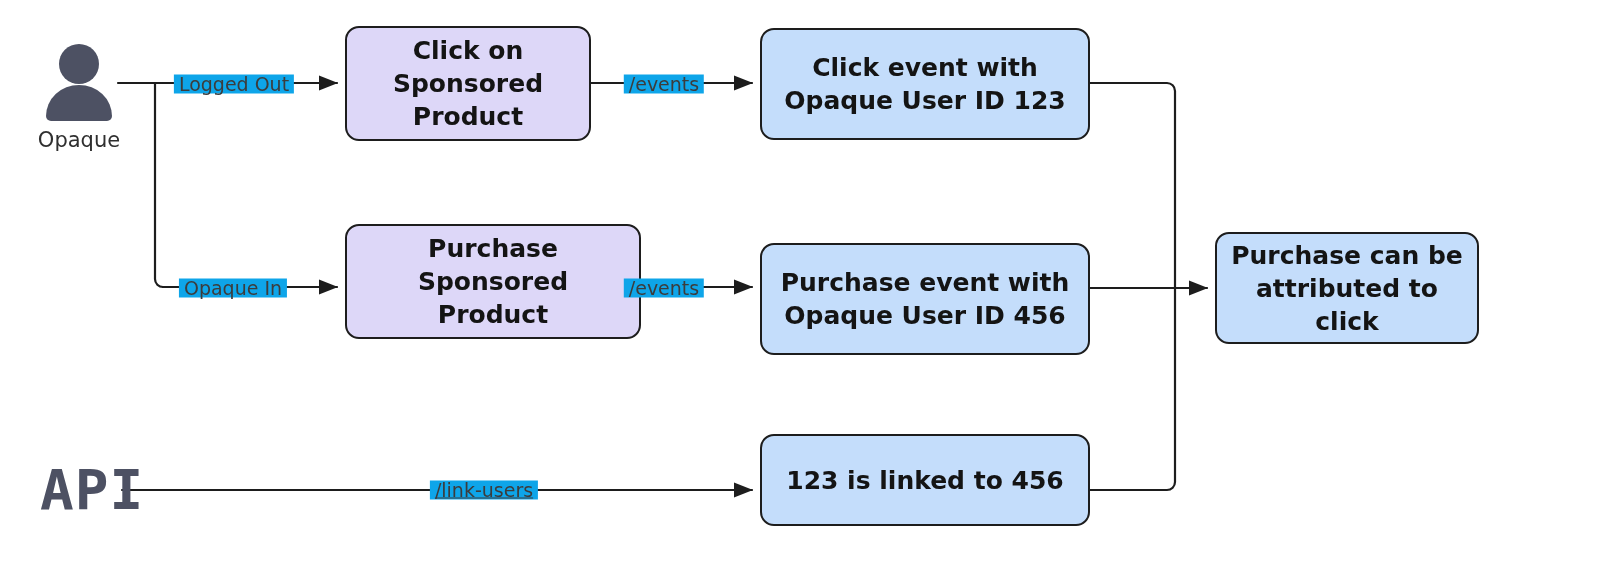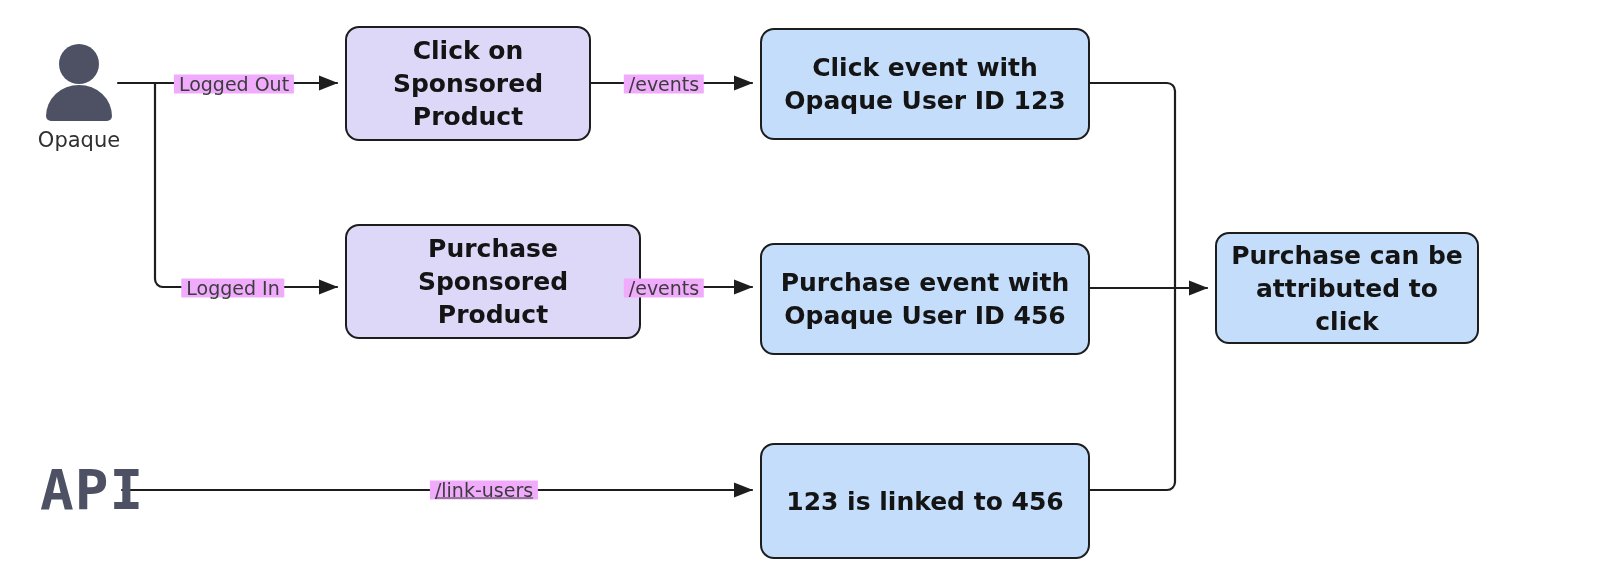--- a/index.html
+++ b/index.html
@@ -42,21 +42,21 @@
     padding: 4px 12px;
     font-family: "DejaVu Sans", "Liberation Sans", sans-serif;
   }
   .node-purple { background: #DDD7F8; }
   .node-blue   { background: #C4DDFB; }
 
   .edge-label {
     position: absolute;
     font-size: 19px;
     color: #3c3c3c;
-    background: #f0abfc;
+    background: #0ea5e9;
     font-weight: normal;
     white-space: nowrap;
     padding: 0 5px;
     font-family: "DejaVu Sans", "Liberation Sans", sans-serif;
     transform: translate(-50%, -50%);
     line-height: 1;
   }
   .actor-label {
     position: absolute;
     font-size: 21px;
@@ -131,27 +131,27 @@
   <div class="api-label" style="left:40px; top:490px;">API</div>
 
   <div class="node-box node-purple" style="left:345px; top:26px; width:246px; height:115px;">Click on Sponsored Product</div>
 
   <div class="node-box node-purple" style="left:345px; top:224px; width:296px; height:115px;">Purchase Sponsored Product</div>
 
   <div class="node-box node-blue" style="left:760px; top:28px; width:330px; height:112px;">Click event with Opaque User ID 123</div>
 
   <div class="node-box node-blue" style="left:760px; top:232px; width:330px; height:112px;margin-top:11px;">Purchase event with Opaque User ID 456</div>
 
-  <div class="node-box node-blue" style="left:760px; top:443px; width:330px; height:116px;padding-left:12px;">123 is linked to 456</div>
+  <div class="node-box node-blue" style="left:760px; top:434px; width:330px; height:92px;padding-left:12px;">123 is linked to 456</div>
 
   <div class="node-box node-blue" style="left:1215px; top:232px; width:264px; height:112px;">Purchase can be attributed to click</div>
 
   <div class="edge-label" style="left:234px; top:84px;">Logged Out</div>
 
-  <div class="edge-label" style="left:233px; top:288px;">Logged In</div>
+  <div class="edge-label" style="left:233px; top:288px;">Opaque In</div>
 
   <div class="edge-label" style="left:664px; top:84px;">/events</div>
 
   <div class="edge-label" style="left:664px; top:288px;">/events</div>
 
   <div class="edge-label" style="left:484px; top:490px;text-decoration:underline;">/link-users</div>
 
 </div>
 
 </body></html>

